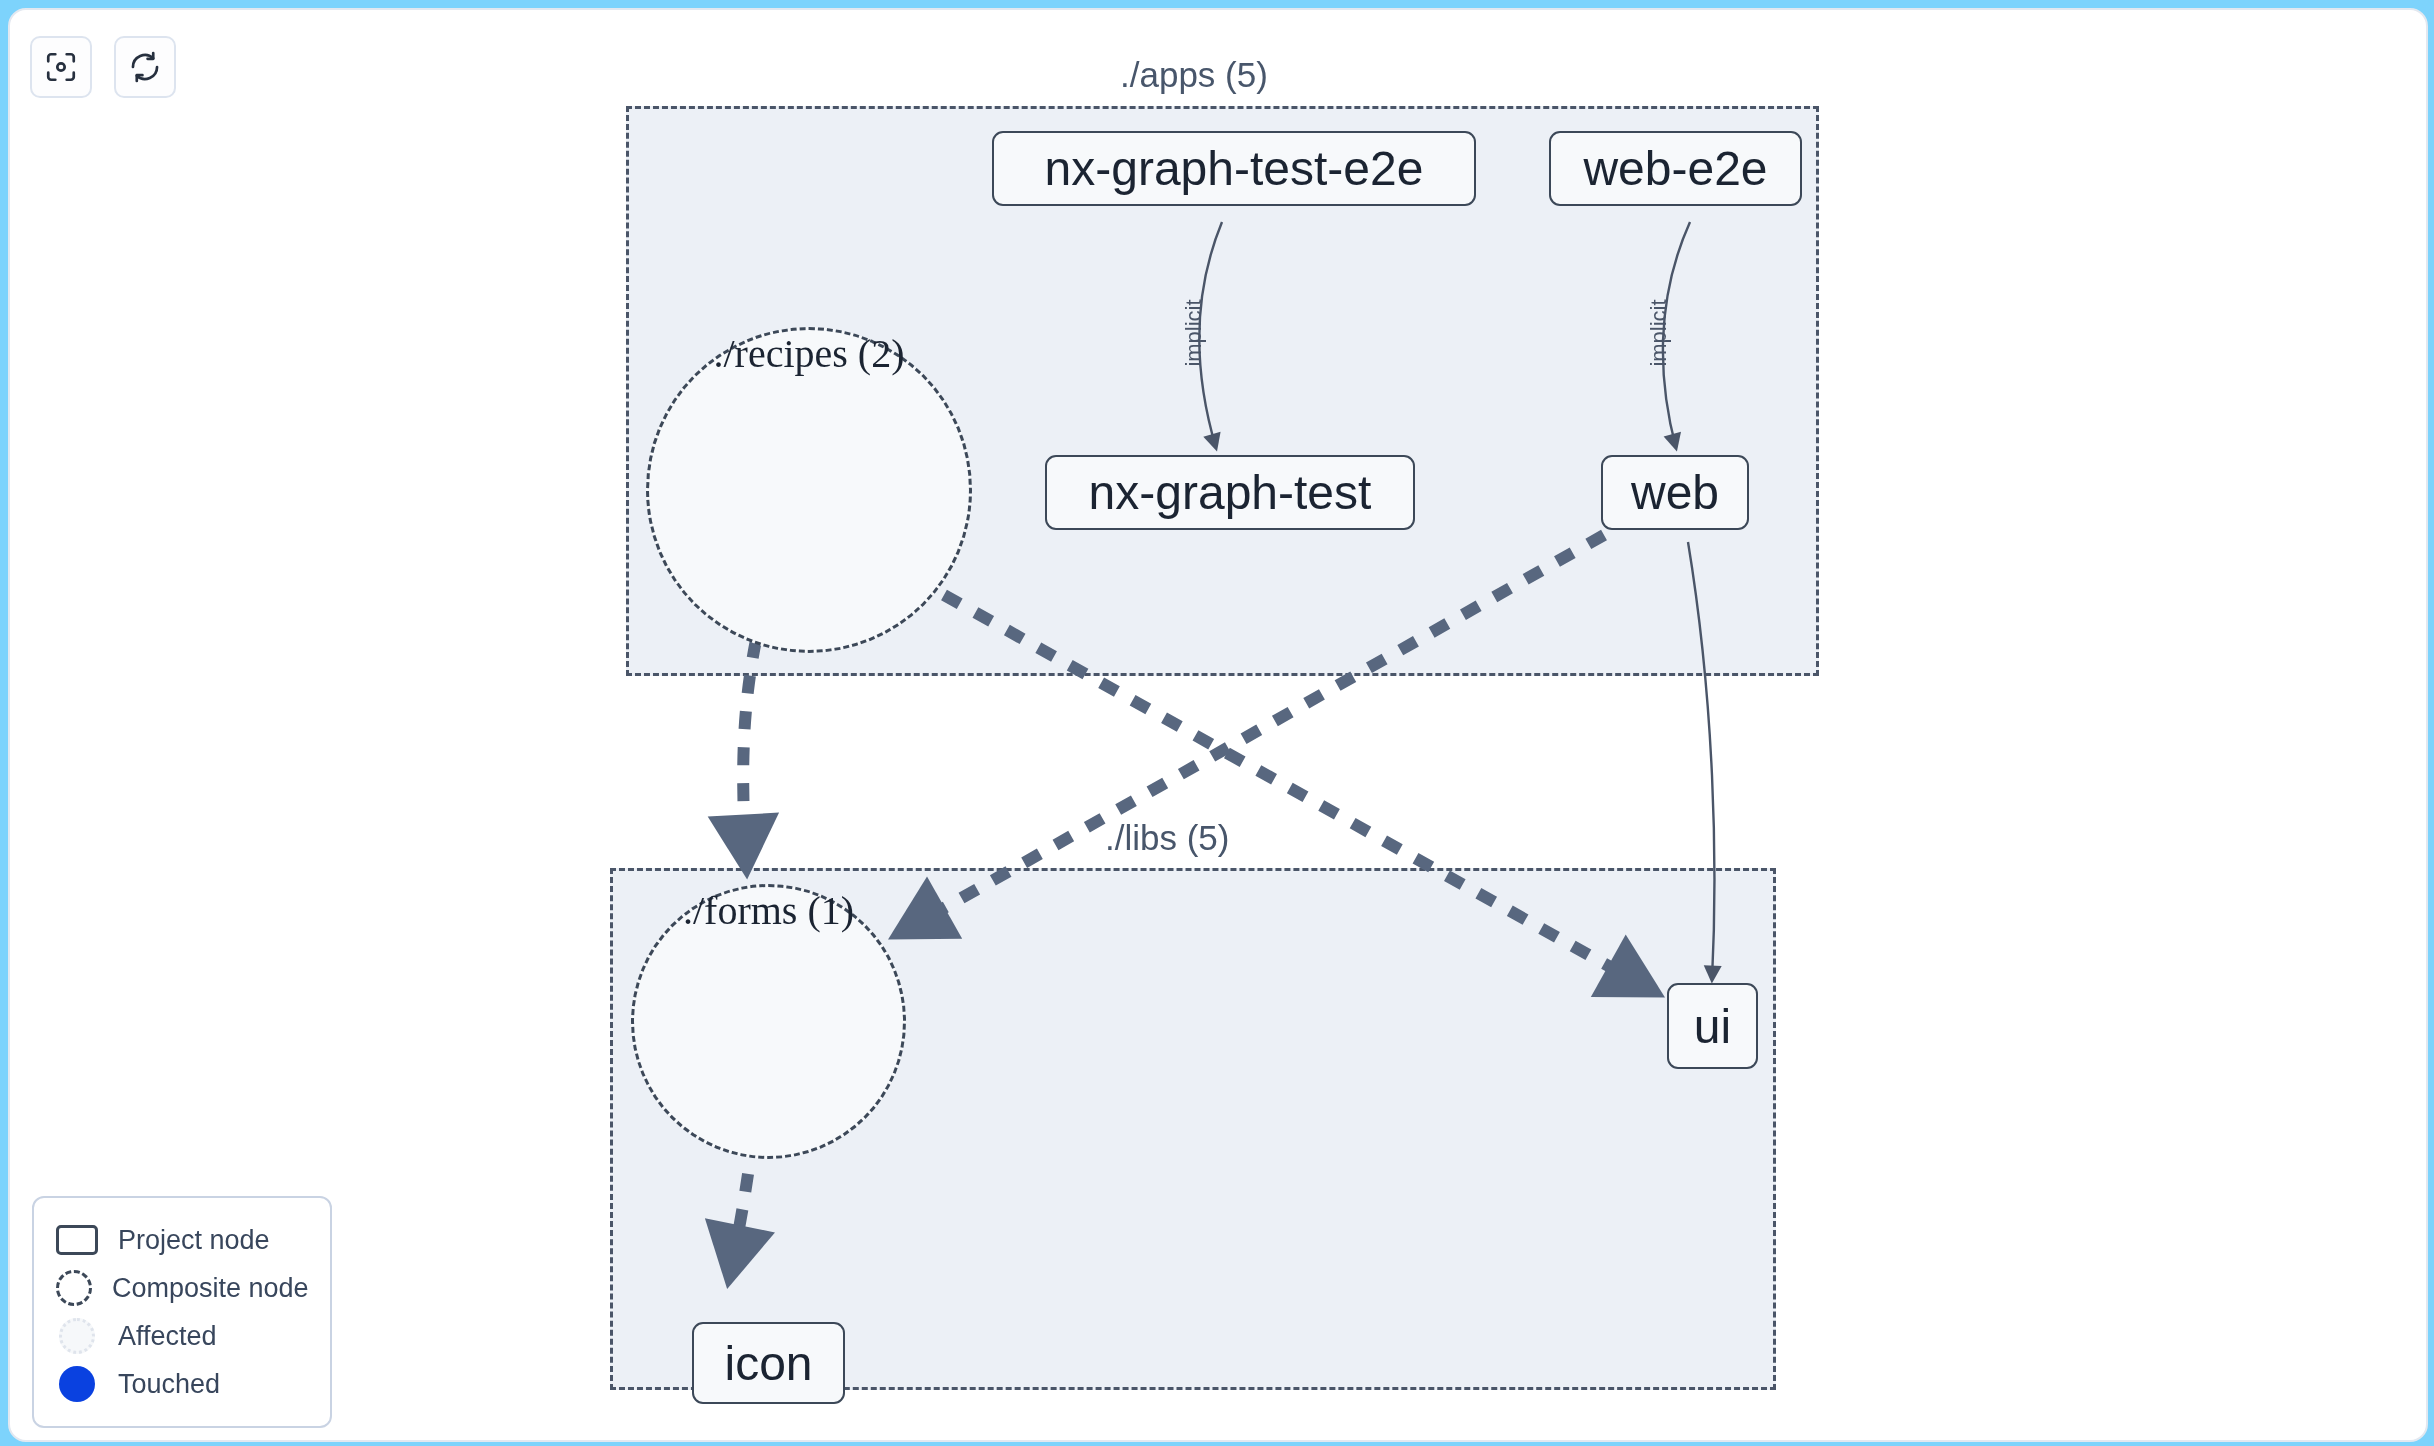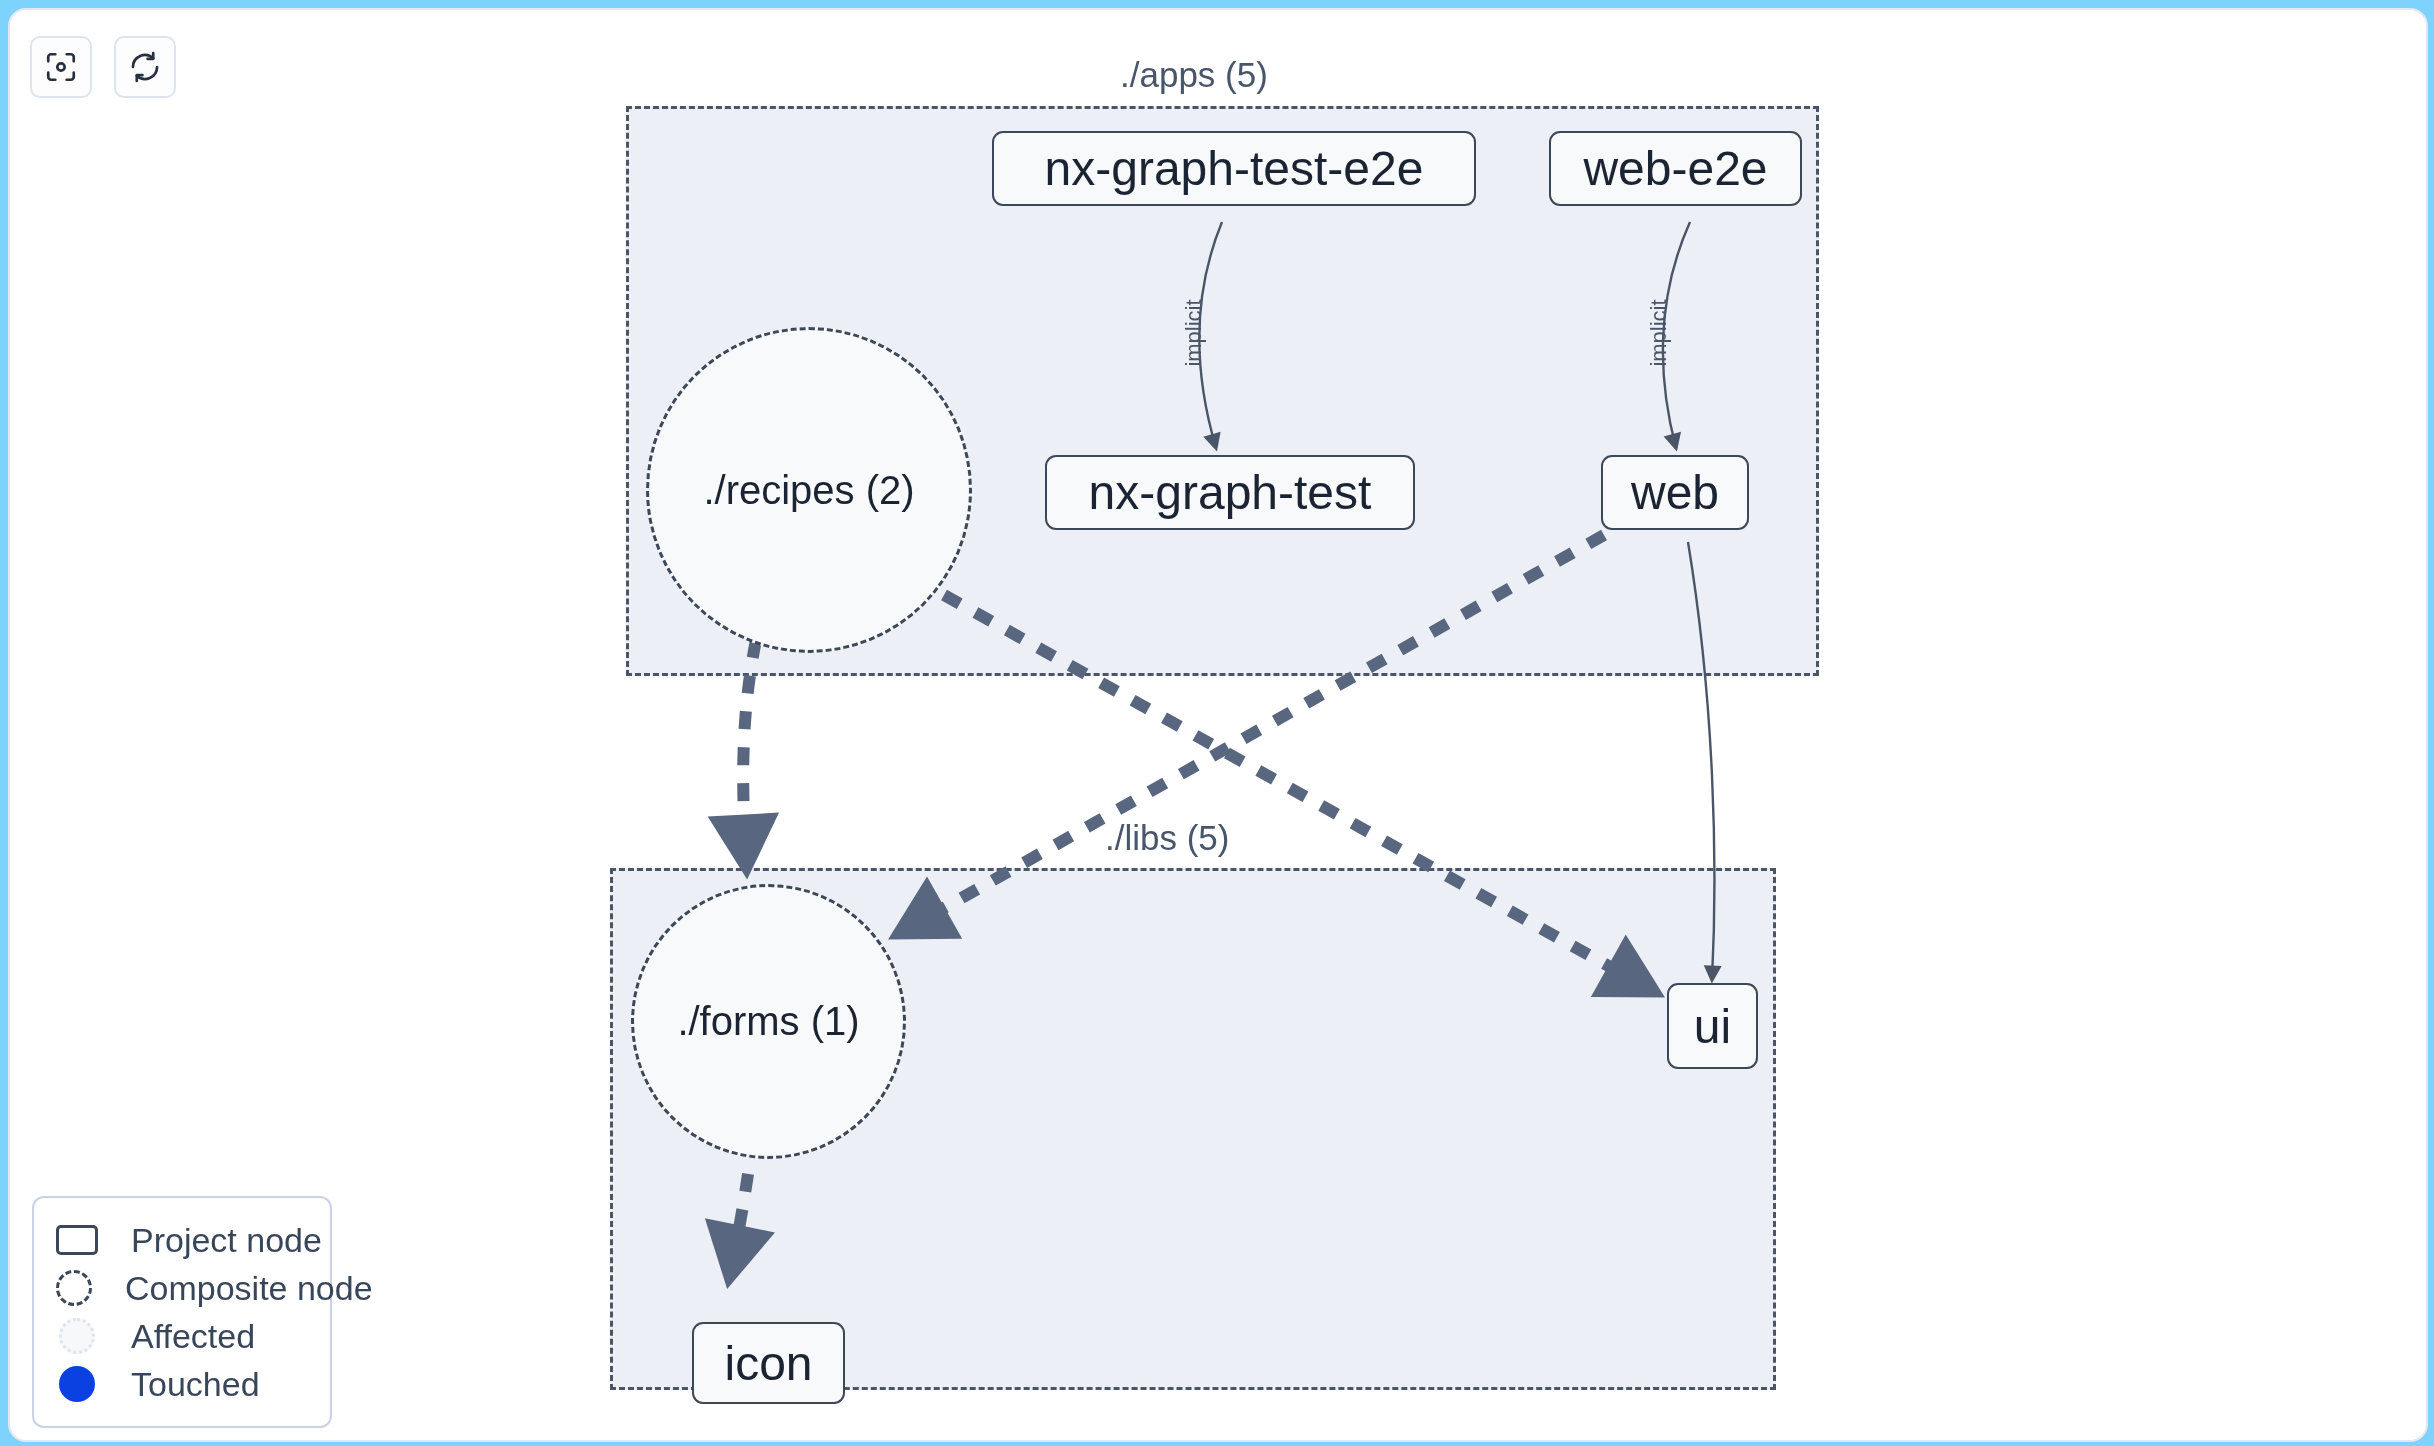--- a/index.html
+++ b/index.html
@@ -85,51 +85,50 @@
     white-space: nowrap;
   }
 
   
   .composite {
     position: absolute;
     border: 3px dashed #3c4858;
     border-radius: 50%;
     background: #f7f9fb;
     display: flex;
-    align-items: center;
     justify-content: center;
     font-size: 40px;
     color: #1b2432;
     cursor: pointer;
     z-index: 20;
     white-space: nowrap;
+    font-family: Liberation Serif, serif;
   }
 
   
   .legend {
     position: absolute;
     left: 32px; top: 1196px;
     width: 300px;
     border: 2px solid #c9d3e3;
     border-radius: 12px;
     background: #ffffff;
     padding: 18px 22px;
     z-index: 45;
   }
   .legend-row {
     display: flex;
     align-items: center;
     height: 48px;
     gap: 20px;
   }
   .legend-text {
-    font-size: 34px;
+    font-size: 27px;
     color: #38465c;
     white-space: nowrap;
-    margin-left: 13px;
   }
   .sw { width: 42px; display: flex; justify-content: center; align-items: center; }
   .sw-rect {
     width: 42px; height: 30px;
     border: 3px solid #3c4858;
     border-radius: 5px;
     background: #ffffff;
   }
   .sw-dashed-circle {
     width: 36px; height: 36px;

